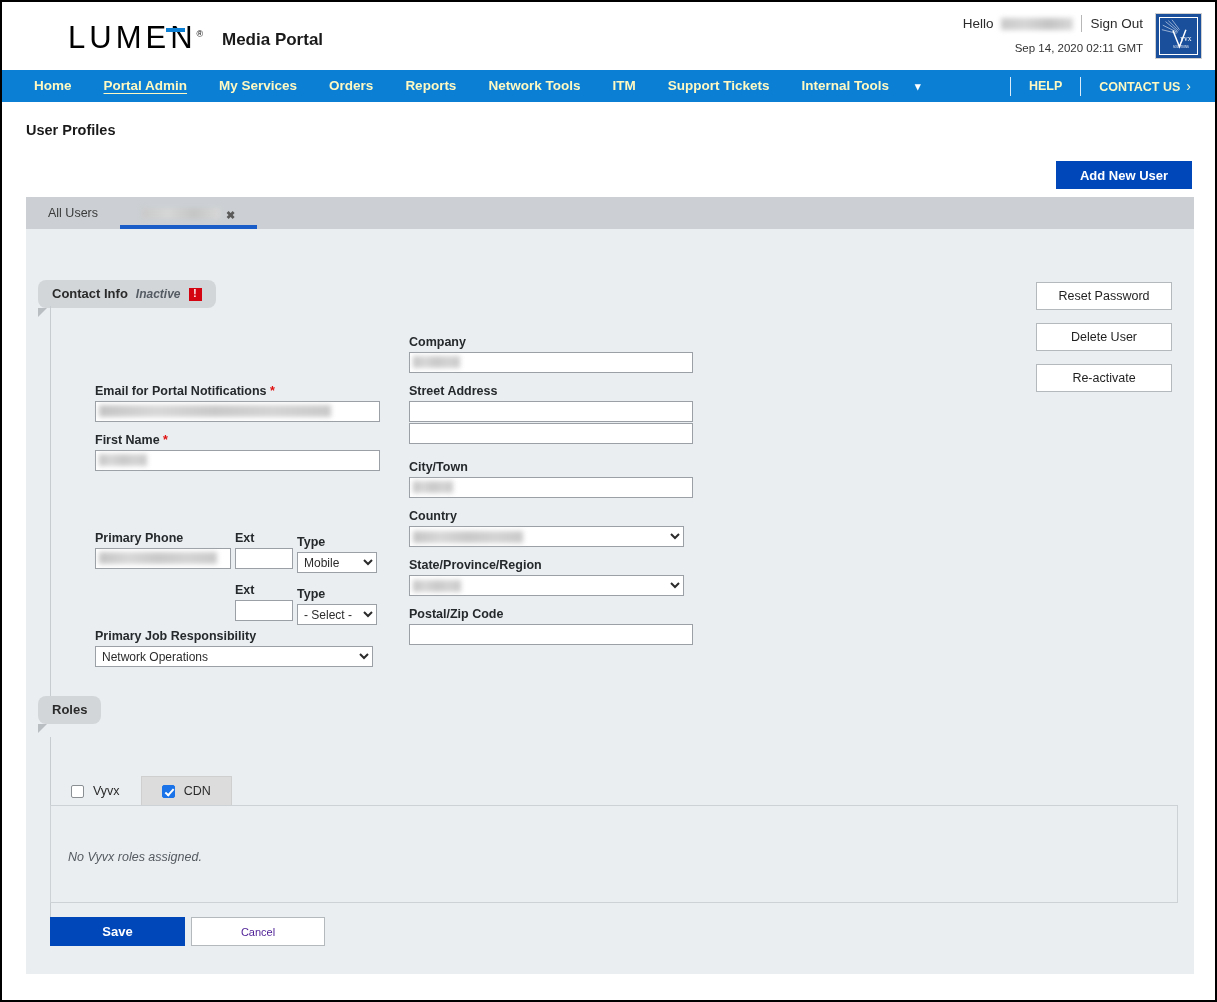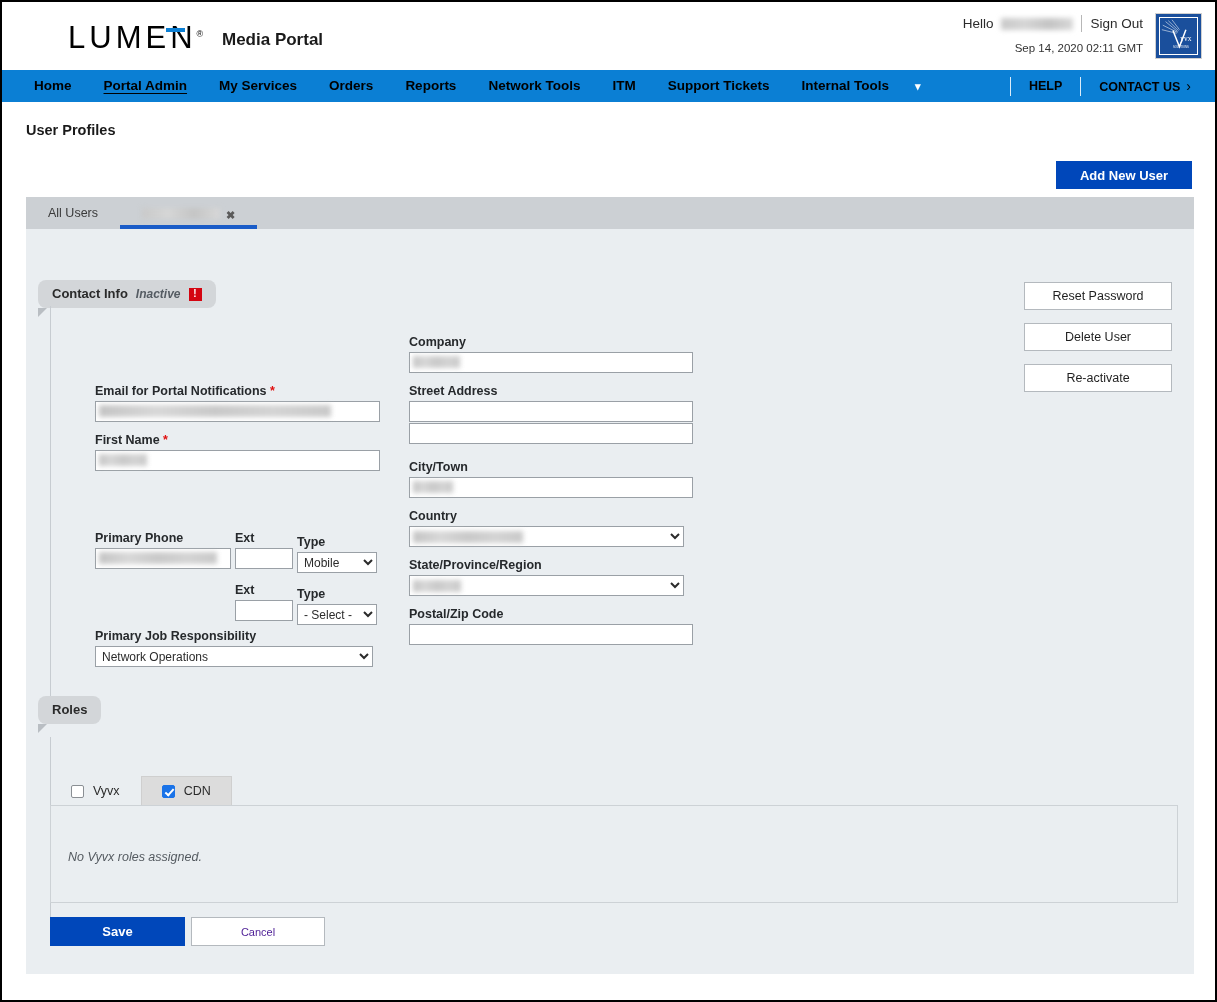--- a/index.html
+++ b/index.html
@@ -89,21 +89,21 @@
     height: 32px;
     background: #0b7fd4;
     display: flex; align-items: center;
     padding-left: 16px;
     color: #ffffff;
     font-size: 13.5px; font-weight: 700;
     position: relative;
   }
   .nav-item {
     padding: 0 16px; line-height: 32px;
-    color: #000000; cursor: pointer; white-space: nowrap;
+    color: #fef9c3; cursor: pointer; white-space: nowrap;
   }
   .nav-item.active { text-decoration: underline; text-underline-offset: 3px; }
   .nav-right {
     position: absolute; right: 10px; top: 0;
     display: flex; align-items: center; height: 32px;
     font-size: 12.5px; font-weight: 700;
   }
   .nav-arrow-small {
     font-size: 11px; padding: 0 10px; cursor: pointer;
   }
@@ -224,21 +224,21 @@
     font-size: 12px;
     padding: 0 2px;
     font-family: "Liberation Sans", sans-serif;
     color: #2b2b2b;
   }
   .sel-wrap { position: relative; }
 
   
   .side-btn {
     position: absolute; right: 22px;
-    width: 148px; height: 28px;
+    width: 136px; height: 28px;
     background: #ffffff;
     border: 1px solid #b4b9be;
     font-size: 12.5px; color: #1f1f1f; cursor: pointer;
     font-family: "Liberation Sans", sans-serif;
   }
 
   
   .roles-panel {
     position: absolute; left: 24px; top: 508px;
     width: 1128px;

